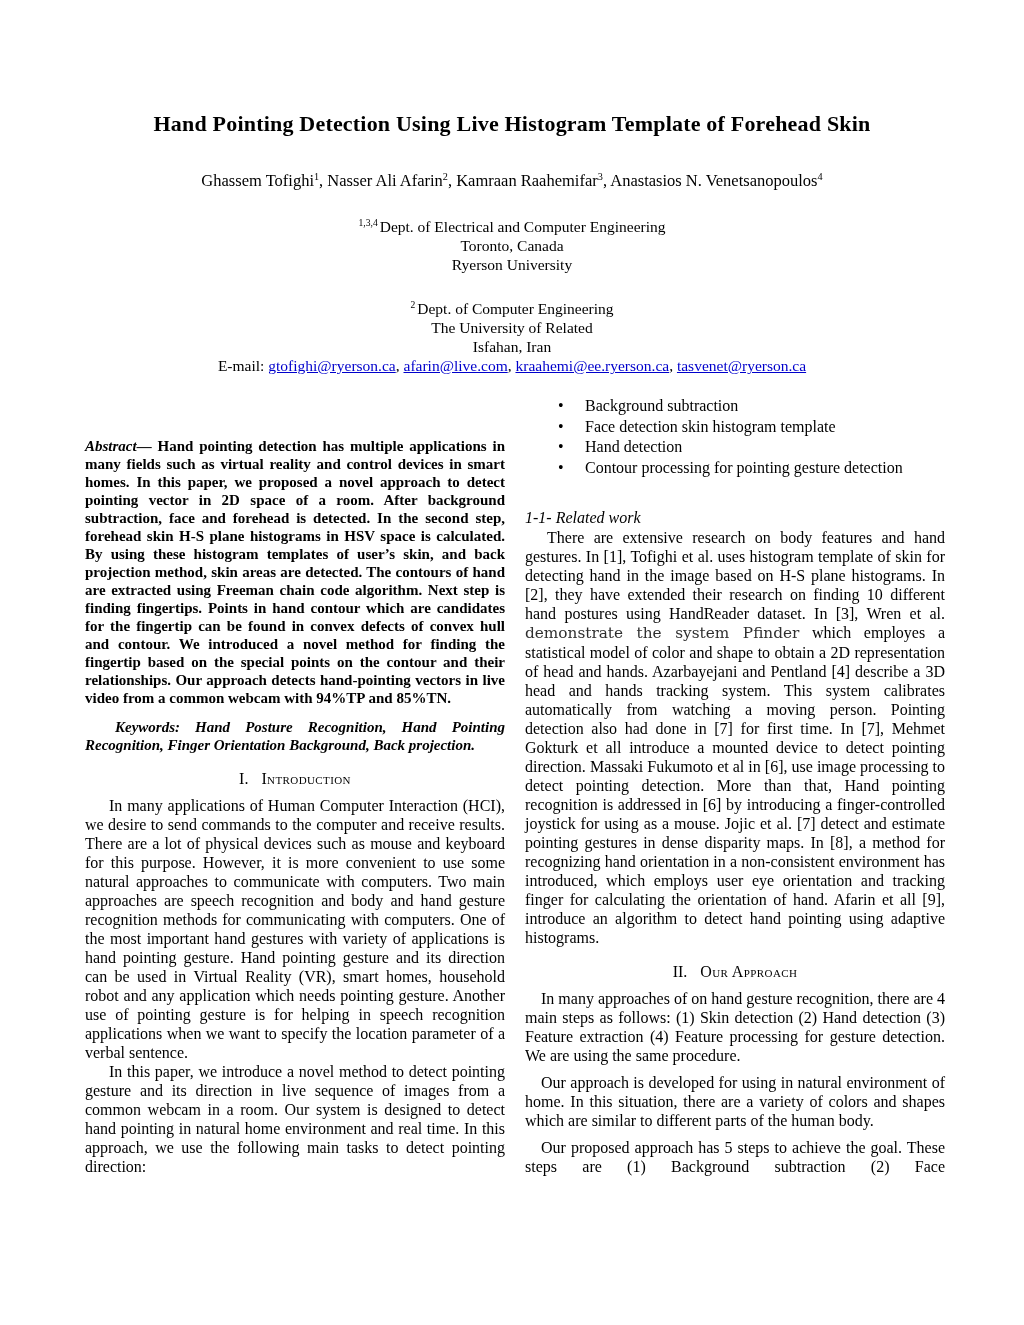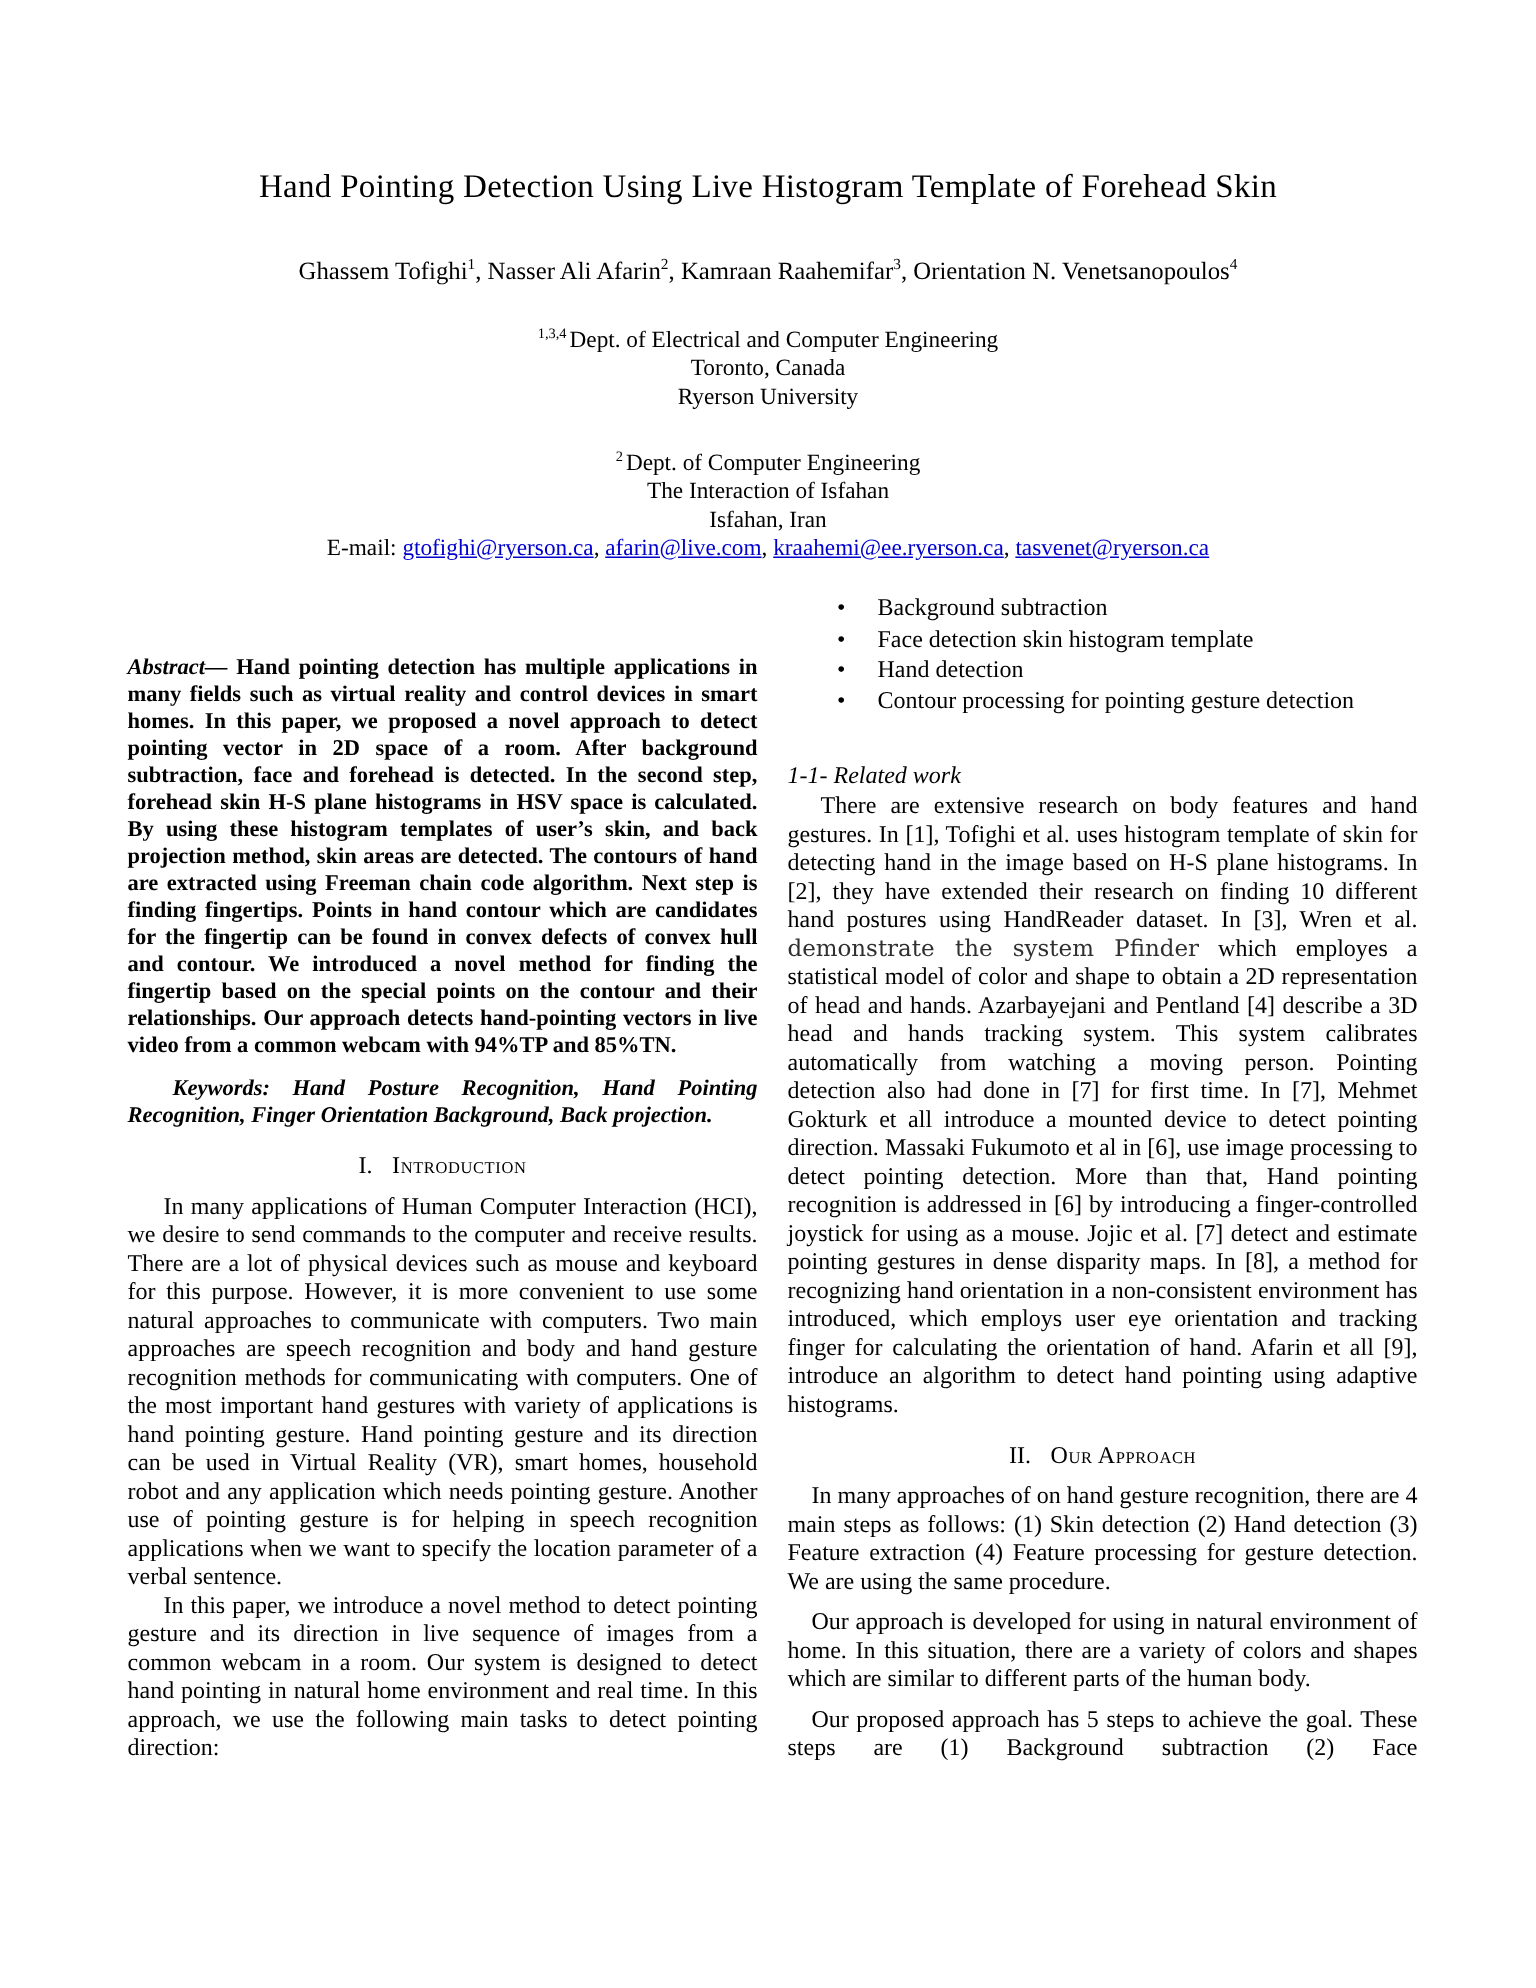--- a/index.html
+++ b/index.html
@@ -10,21 +10,21 @@
     color:#000000;
     -webkit-font-smoothing:antialiased;
   }
   .page { position:relative; width:1024px; height:1325px; overflow:hidden; background:#ffffff; }
 
   
   .title {
     padding-top:111px;
     text-align:center;
     font-size:22px;
-    font-weight:normal;
+    font-weight:bold;
     letter-spacing:0.2px;
   }
   .authors {
     margin-top:34px;
     text-align:center;
     font-size:16.5px;
   }
   sup.s { font-size:62%; vertical-align:super; line-height:0; }
   .aff {
     text-align:center;
@@ -100,32 +100,32 @@
   p.cont { text-align-last:justify; }
 </style>
 </head>
 <body>
 
 <div class="page">
 
   <div class="title">Hand Pointing Detection Using Live Histogram Template of Forehead Skin</div>
 
   <div class="authors">
-    <span>Ghassem Tofighi</span><sup class="s">1</sup><span>, </span><span>Nasser Ali Afarin</span><sup class="s">2</sup><span>, </span><span>Kamraan Raahemifar</span><sup class="s">3</sup><span>, </span><span>Orientation N. Venetsanopoulos</span><sup class="s">4</sup>
+    <span>Ghassem Tofighi</span><sup class="s">1</sup><span>, </span><span>Nasser Ali Afarin</span><sup class="s">2</sup><span>, </span><span>Kamraan Raahemifar</span><sup class="s">3</sup><span>, </span><span>Anastasios N. Venetsanopoulos</span><sup class="s">4</sup>
   </div>
 
   <div class="aff aff-1">
     <div><sup class="s">1,3,4</sup><span>Dept. of Electrical and Computer Engineering</span></div>
     <div>Toronto, Canada</div>
     <div>Ryerson University</div>
   </div>
 
   <div class="aff aff-2">
     <div><sup class="s">2</sup><span>Dept. of Computer Engineering</span></div>
-    <div>The Interaction of Isfahan</div>
+    <div>The University of Related</div>
     <div>Isfahan, Iran</div>
   </div>
 
   <div class="email-line">
     <span>E-mail: </span><a href="#">gtofighi@ryerson.ca</a><span>, </span><a href="#">afarin@live.com</a><span>, </span><a href="#">kraahemi@ee.ryerson.ca</a><span>, </span><a href="#">tasvenet@ryerson.ca</a>
   </div>
 
   <div class="columns">
 
     <div class="col">

